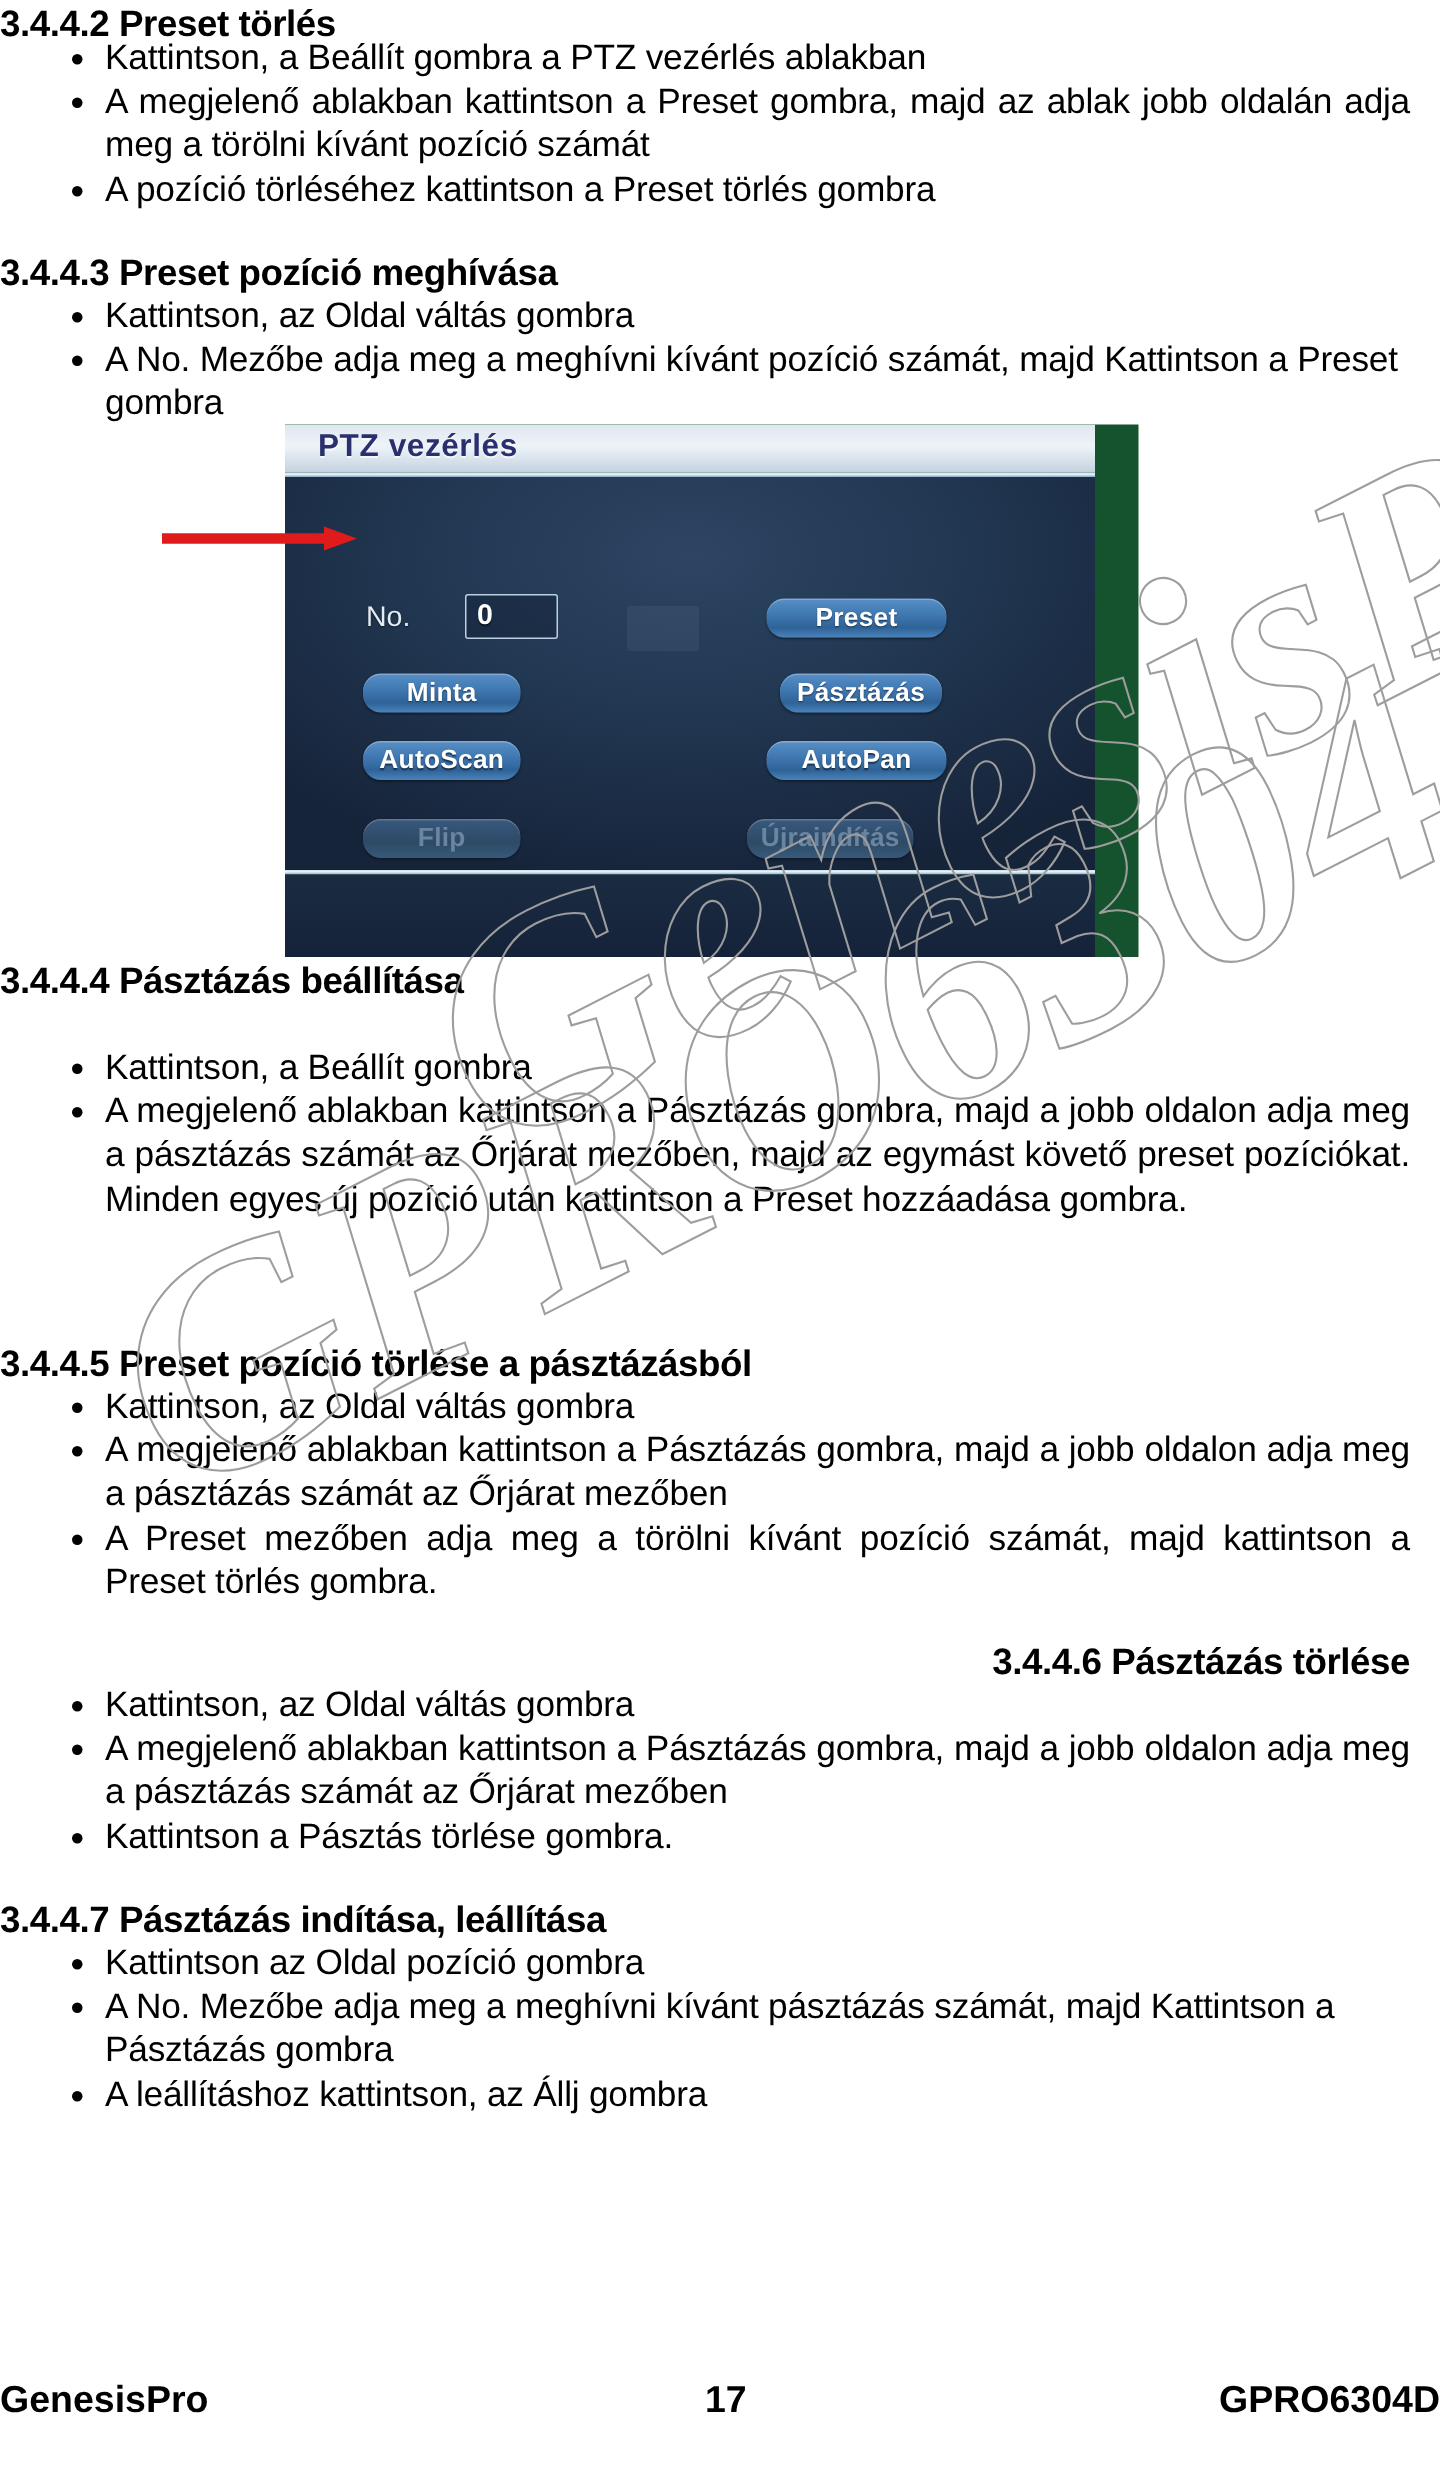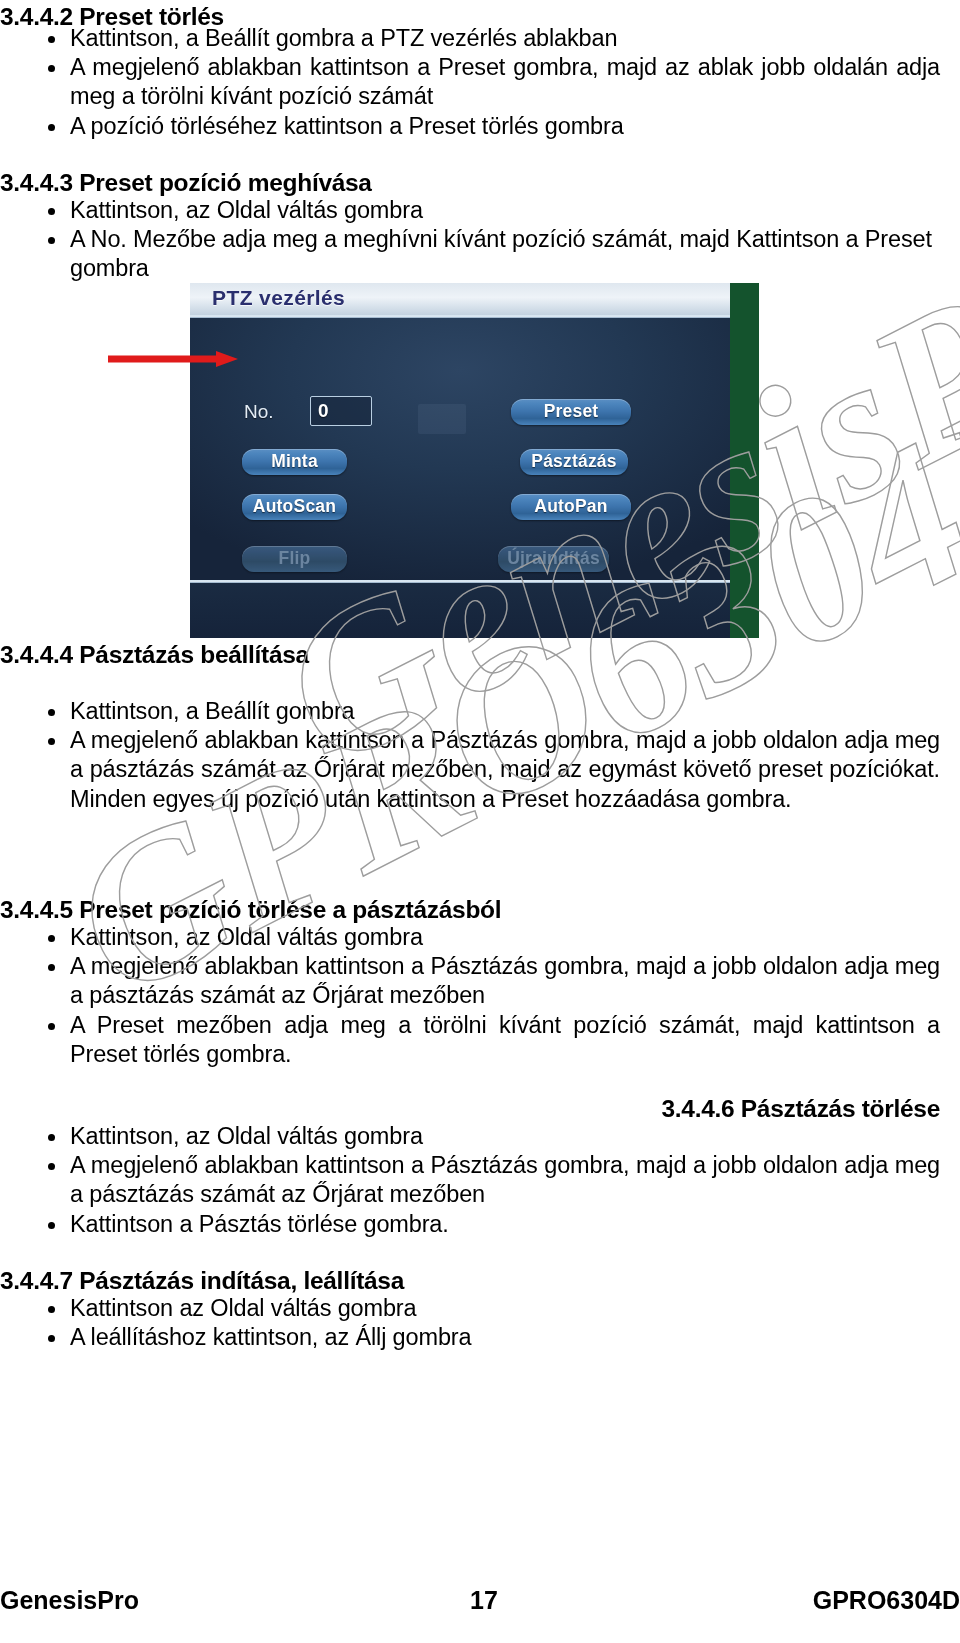--- a/index.html
+++ b/index.html
@@ -332,21 +332,22 @@
 
     <h3 class="sec abs" id="h-3446">3.4.4.6 Pásztázás törlése</h3>
     <ul class="bullets abs" id="l-3446">
       <li class="nojust">Kattintson, az Oldal váltás gombra</li>
       <li>A megjelenő ablakban kattintson a Pásztázás gombra, majd a jobb oldalon adja meg a pásztázás számát az Őrjárat mezőben</li>
       <li class="nojust">Kattintson a Pásztás törlése gombra.</li>
     </ul>
 
     <h3 class="sec abs" id="h-3447">3.4.4.7 Pásztázás indítása, leállítása</h3>
     <ul class="bullets abs" id="l-3447">
-      <li class="nojust">Kattintson az Oldal váltás gombra</li>
+      <li class="nojust">Kattintson az Oldal pozíció gombra</li>
+      <li class="nojust">A No. Mezőbe adja meg a meghívni kívánt pásztázás számát, majd Kattintson a Pásztázás gombra</li>
       <li class="nojust">A leállításhoz kattintson, az Állj gombra</li>
     </ul>
   </div>
 
   <svg id="watermark" viewBox="0 0 960 1643">
     <text class="wm-text" x="330" y="770" font-size="205" transform="rotate(-27 330 770)">GenesisPro</text>
     <text class="wm-text" x="120" y="1000" font-size="205" transform="rotate(-27 120 1000)">GPRO6304D</text>
   </svg>
 
   <div id="footer">

